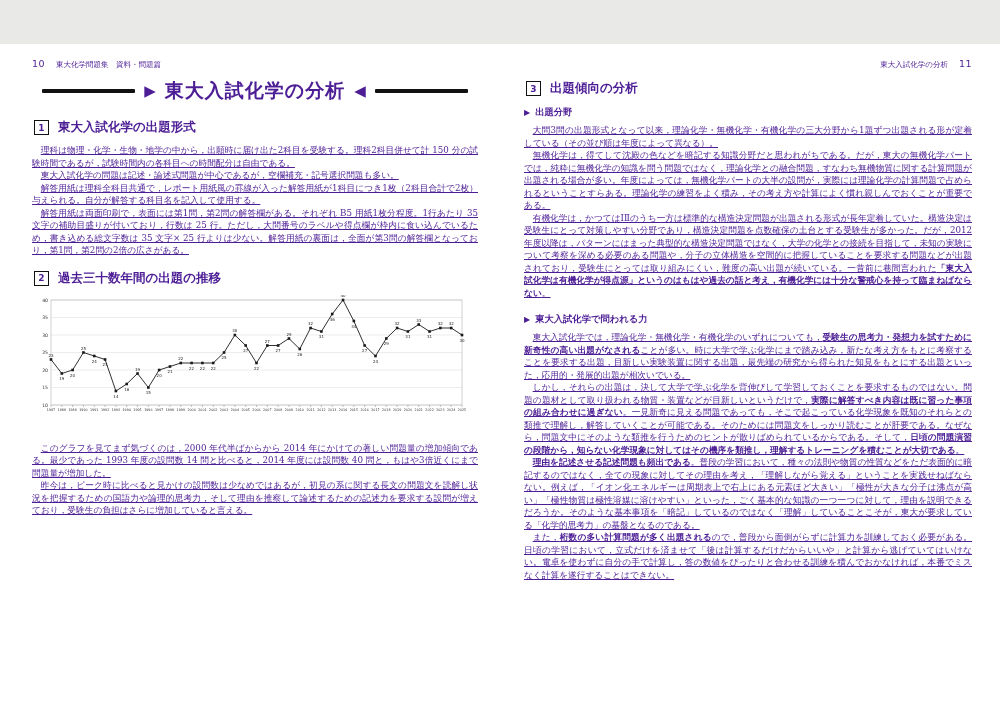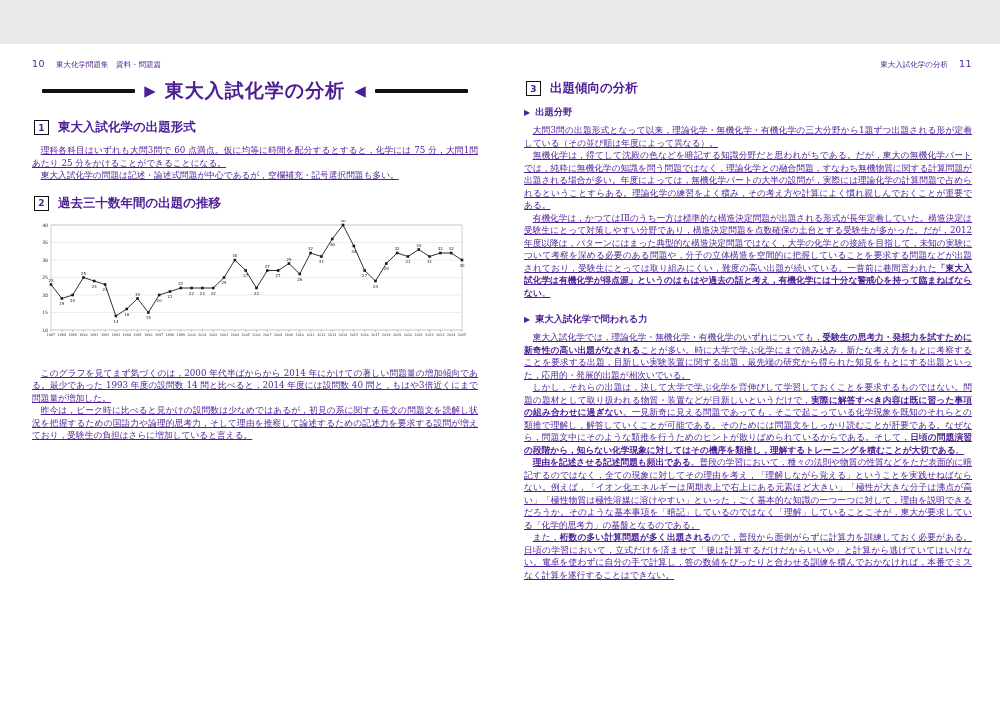--- a/index.html
+++ b/index.html
@@ -53,22 +53,24 @@
       <span class="title-text">東大入試化学の分析</span>
       <span class="title-arrow">◀</span>
       <span class="title-line"></span>
     </div>
 
     <div class="sec-head">
       <span class="sec-num">1</span>
       <span>東大入試化学の出題形式</span>
     </div>
     <div class="body">
-        <p class="para"><span>理科各科目はいずれも大問3問で 60 点満点。仮に均等に時間を配分するとすると，化学には 75 分，大問1問あたり 25 分をかけることができることになる。</span></p>
+        <p class="para"><span>理科は物理・化学・生物・地学の中から，出願時に届け出た2科目を受験する。理科2科目併せて計 150 分の試験時間であるが，試験時間内の各科目への時間配分は自由である。</span></p>
         <p class="para"><span>東大入試化学の問題は記述・論述式問題が中心であるが，空欄補充・記号選択問題も多い。</span></p>
+        <p class="para"><span>解答用紙は理科全科目共通で，レポート用紙風の罫線が入った解答用紙が1科目につき1枚（2科目合計で2枚）与えられる。自分が解答する科目名を記入して使用する。</span></p>
+        <p class="para"><span>解答用紙は両面印刷で，表面には第1問，第2問の解答欄がある。それぞれ B5 用紙1枚分程度。1行あたり 35 文字の補助目盛りが付いており，行数は 25 行。ただし，大問番号のラベルや得点欄が枠内に食い込んでいるため，書き込める総文字数は 35 文字× 25 行よりは少ない。解答用紙の裏面は，全面が第3問の解答欄となっており，第1問，第2問の2倍の広さがある。</span></p>
       </div>
 
     <div class="sec-head mt">
       <span class="sec-num">2</span>
       <span>過去三十数年間の出題の推移</span>
     </div>
 
     <div class="chart-box"><svg width="436" height="136" viewBox="0 0 436 136" style="font-family: &quot;DejaVu Sans&quot;, &quot;Liberation Sans&quot;, sans-serif;">
           <line x1="17" y1="110" x2="428" y2="110" stroke="#dadada" stroke-width="0.5"></line>
           <line x1="17" y1="92.5" x2="428" y2="92.5" stroke="#dadada" stroke-width="0.5"></line>

